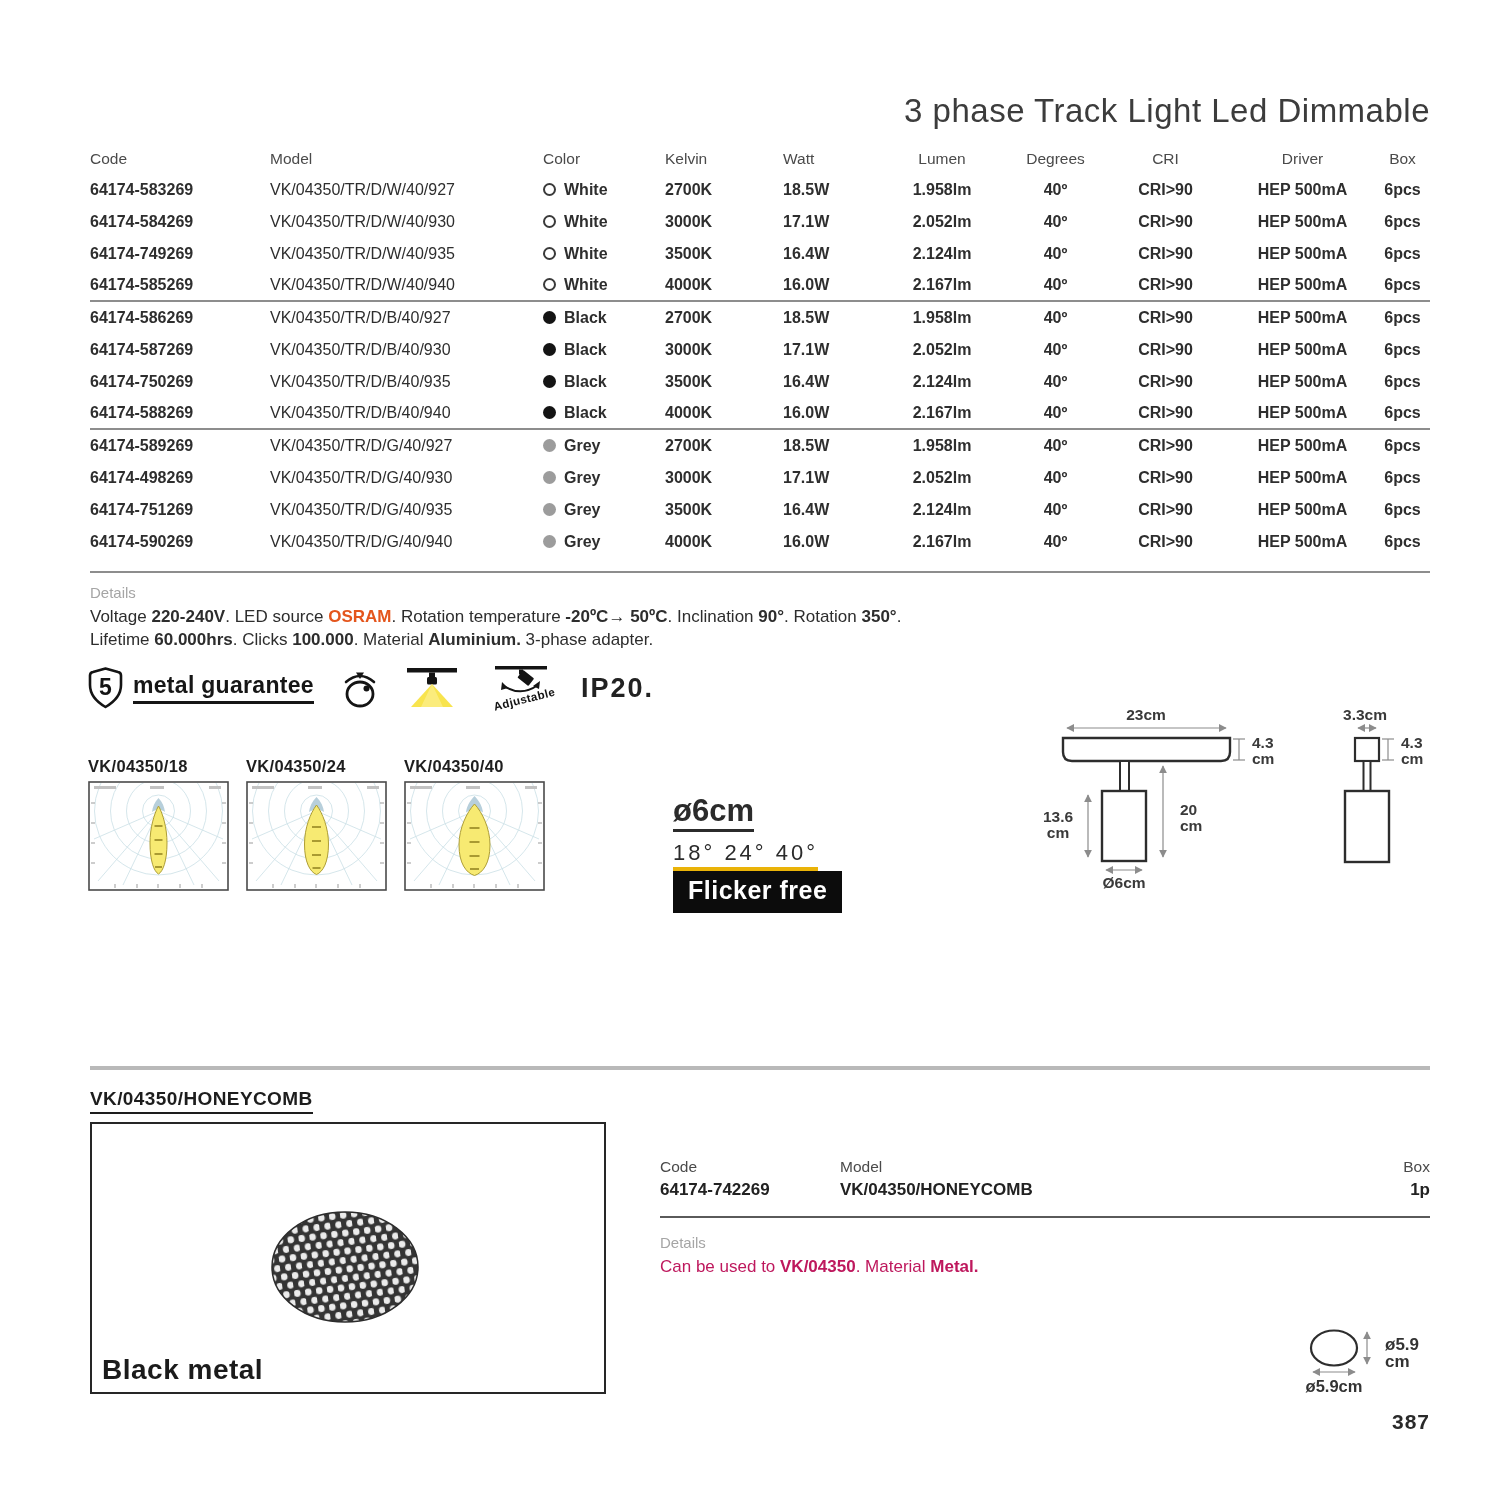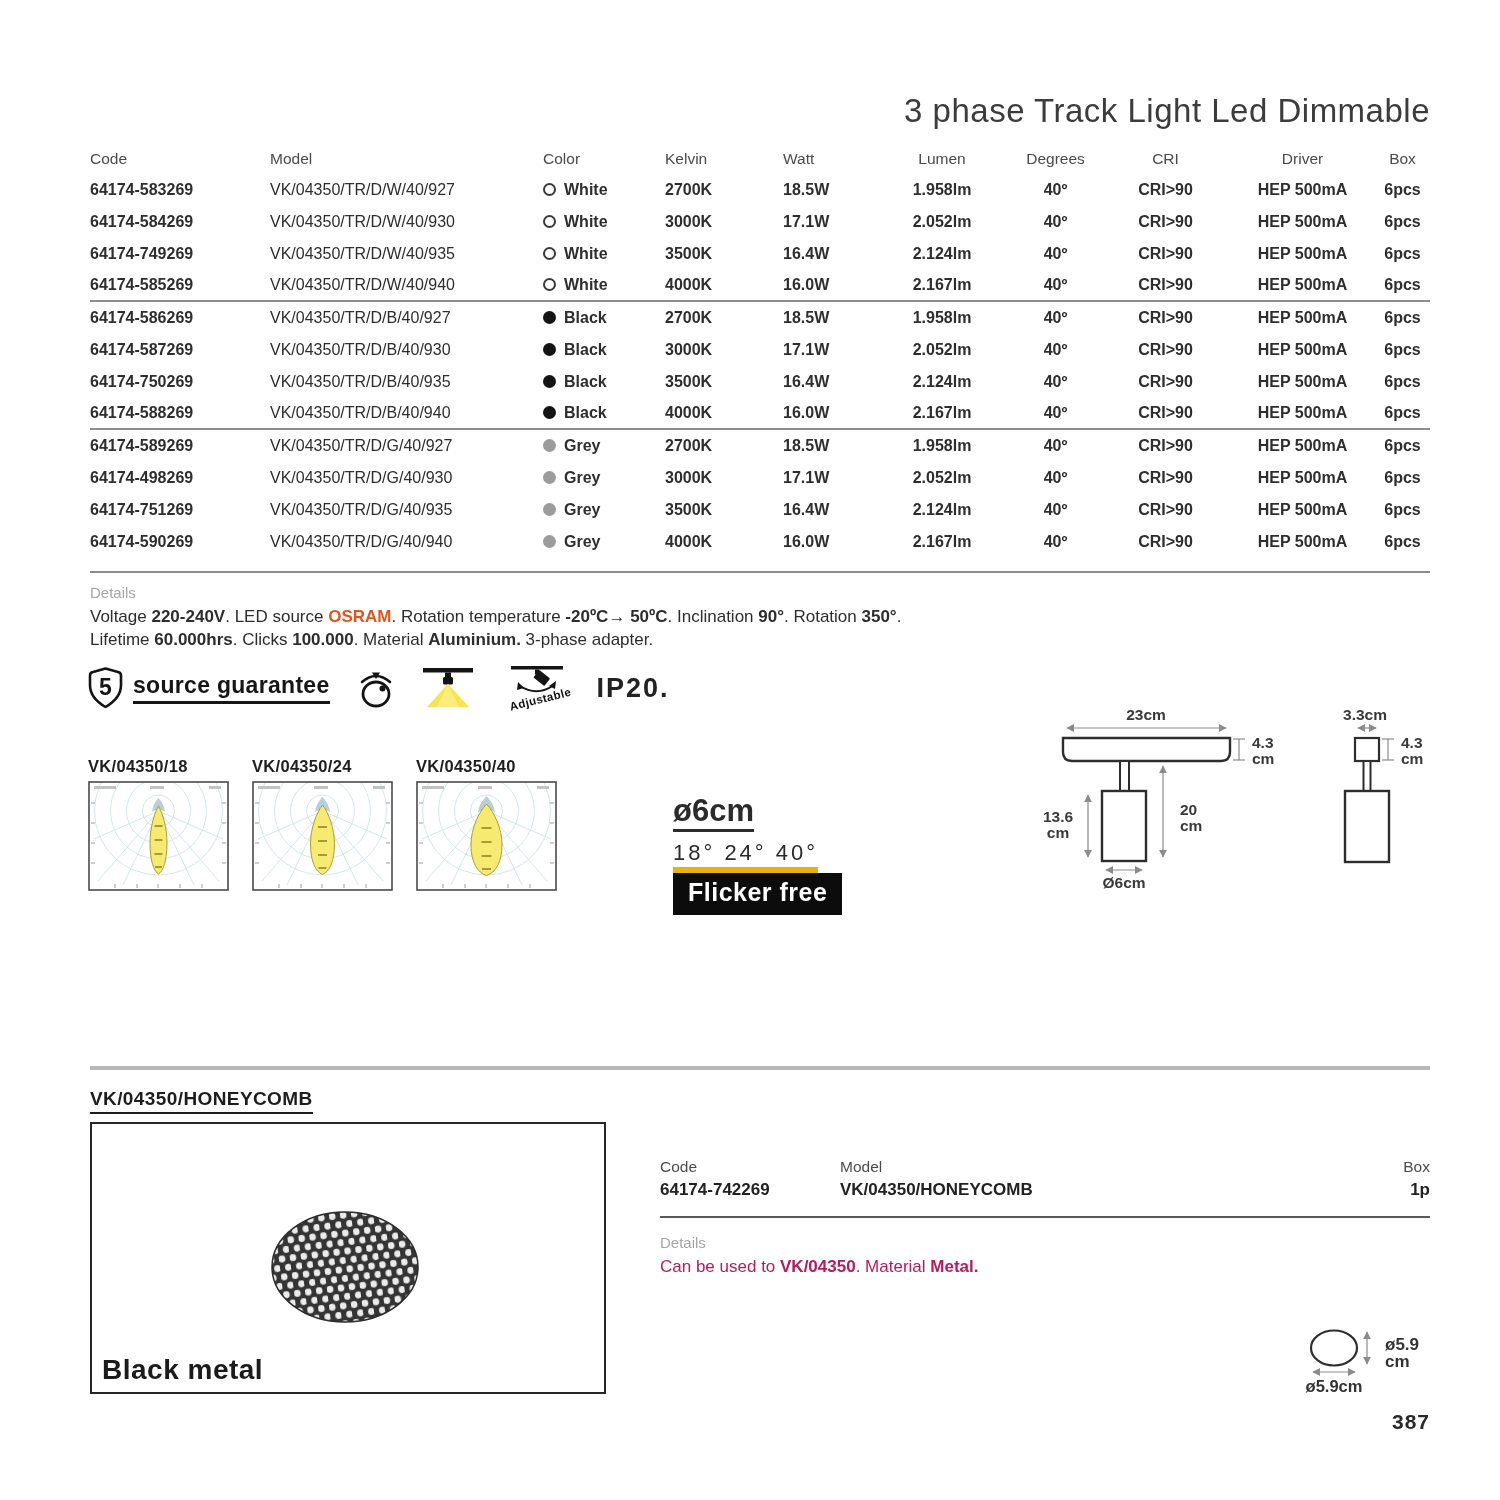--- a/index.html
+++ b/index.html
@@ -33,29 +33,29 @@
   .dline .o{color:#e4551c;font-weight:700}
 
   
   .guarantee{position:absolute;left:87px;top:663px;display:flex;align-items:center;height:50px}
   .g-label{margin-left:9px;font-size:23px;font-weight:700;letter-spacing:.3px;color:#161616;
            border-bottom:3px solid #161616;padding-bottom:2px}
   .g-gap{margin-left:29px}
   .g-ip{margin-left:26px;font-size:27px;font-weight:600;letter-spacing:2px;color:#222}
 
   
-  .photos{position:absolute;left:88px;top:757px;display:flex;gap:23px}
+  .photos{position:absolute;left:88px;top:757px;display:flex;gap:17px}
   .ptitle{font-size:16.5px;font-weight:700;letter-spacing:.3px;margin:0 0 5px;color:#1e1e1e}
 
   
   .specs{position:absolute;left:673px;top:795px}
   .spec-dia{display:inline-block;font-size:31px;font-weight:700;color:#2b2b2b;
             border-bottom:3px solid #2b2b2b;padding-bottom:1px;line-height:1.05}
   .spec-ang{display:inline-block;margin-top:8px;font-size:22px;letter-spacing:3px;color:#2b2b2b;
-            border-bottom:6px solid #eab308;padding-bottom:1px}
+            border-bottom:4px solid #eab308;padding-bottom:1px}
   .spec-flicker{display:inline-block;background:#0c0c0c;color:#fff;font-weight:700;
                 font-size:25px;padding:5px 15px 8px;letter-spacing:.5px}
 
   
   .dims{position:absolute;left:1020px;top:698px}
 
   
   .hc-divider{position:absolute;left:90px;top:1066px;width:1340px;border-top:4px solid #b9b9b9}
   .hc-title{position:absolute;left:90px;top:1088px;font-size:19px;font-weight:700;letter-spacing:.4px;
             color:#1d1d1d;border-bottom:2.5px solid #1d1d1d;padding-bottom:2px}
@@ -253,21 +253,21 @@
     <p class="dlabel">Details</p>
     <p class="dline"><span>Voltage </span><span class="b">220-240V</span><span>. LED source </span><span class="o">OSRAM</span><span>. Rotation temperature </span><span class="b">-20ºC</span><span>→ </span><span class="b">50ºC</span><span>. Inclination </span><span class="b">90°</span><span>. Rotation </span><span class="b">350°</span><span>.</span></p>
     <p class="dline"><span>Lifetime </span><span class="b">60.000hrs</span><span>. Clicks </span><span class="b">100.000</span><span>. Material </span><span class="b">Aluminium.</span><span> 3-phase adapter.</span></p>
   </div>
 
   <div class="guarantee">
     <svg width="37" height="44" viewBox="0 0 37 44">
       <path d="M18.5,2.5 L31,6 Q34,6.6 34,9.5 V19 Q34,32 18.5,41 Q3,32 3,19 V9.5 Q3,6.6 6,6 Z" fill="#fff" stroke="#141414" stroke-width="2.6" stroke-linejoin="round"></path>
       <text x="18.5" y="29" text-anchor="middle" font-size="23" font-weight="700" fill="#141414">5</text>
     </svg>
-    <span class="g-label">source guarantee</span>
+    <span class="g-label">metal guarantee</span>
     <svg class="g-gap" width="34" height="40" viewBox="0 0 34 40">
       <path d="M3,14 Q17,2 31,14" fill="none" stroke="#141414" stroke-width="2.6" stroke-linecap="round"></path>
       <path d="M13,4.5 H21 L17,11 Z" fill="#141414"></path>
       <ellipse cx="17" cy="26" rx="13" ry="12" fill="none" stroke="#141414" stroke-width="2.8"></ellipse>
       <circle cx="23.5" cy="20.5" r="3" fill="#141414"></circle>
     </svg>
     <svg class="g-gap" width="52" height="44" viewBox="0 0 52 44">
       <rect x="1" y="2" width="50" height="4.5" fill="#141414"></rect>
       <rect x="23" y="6.5" width="6" height="5" fill="#141414"></rect>
       <rect x="21" y="11" width="10" height="7.5" rx="1.5" fill="#141414"></rect>

